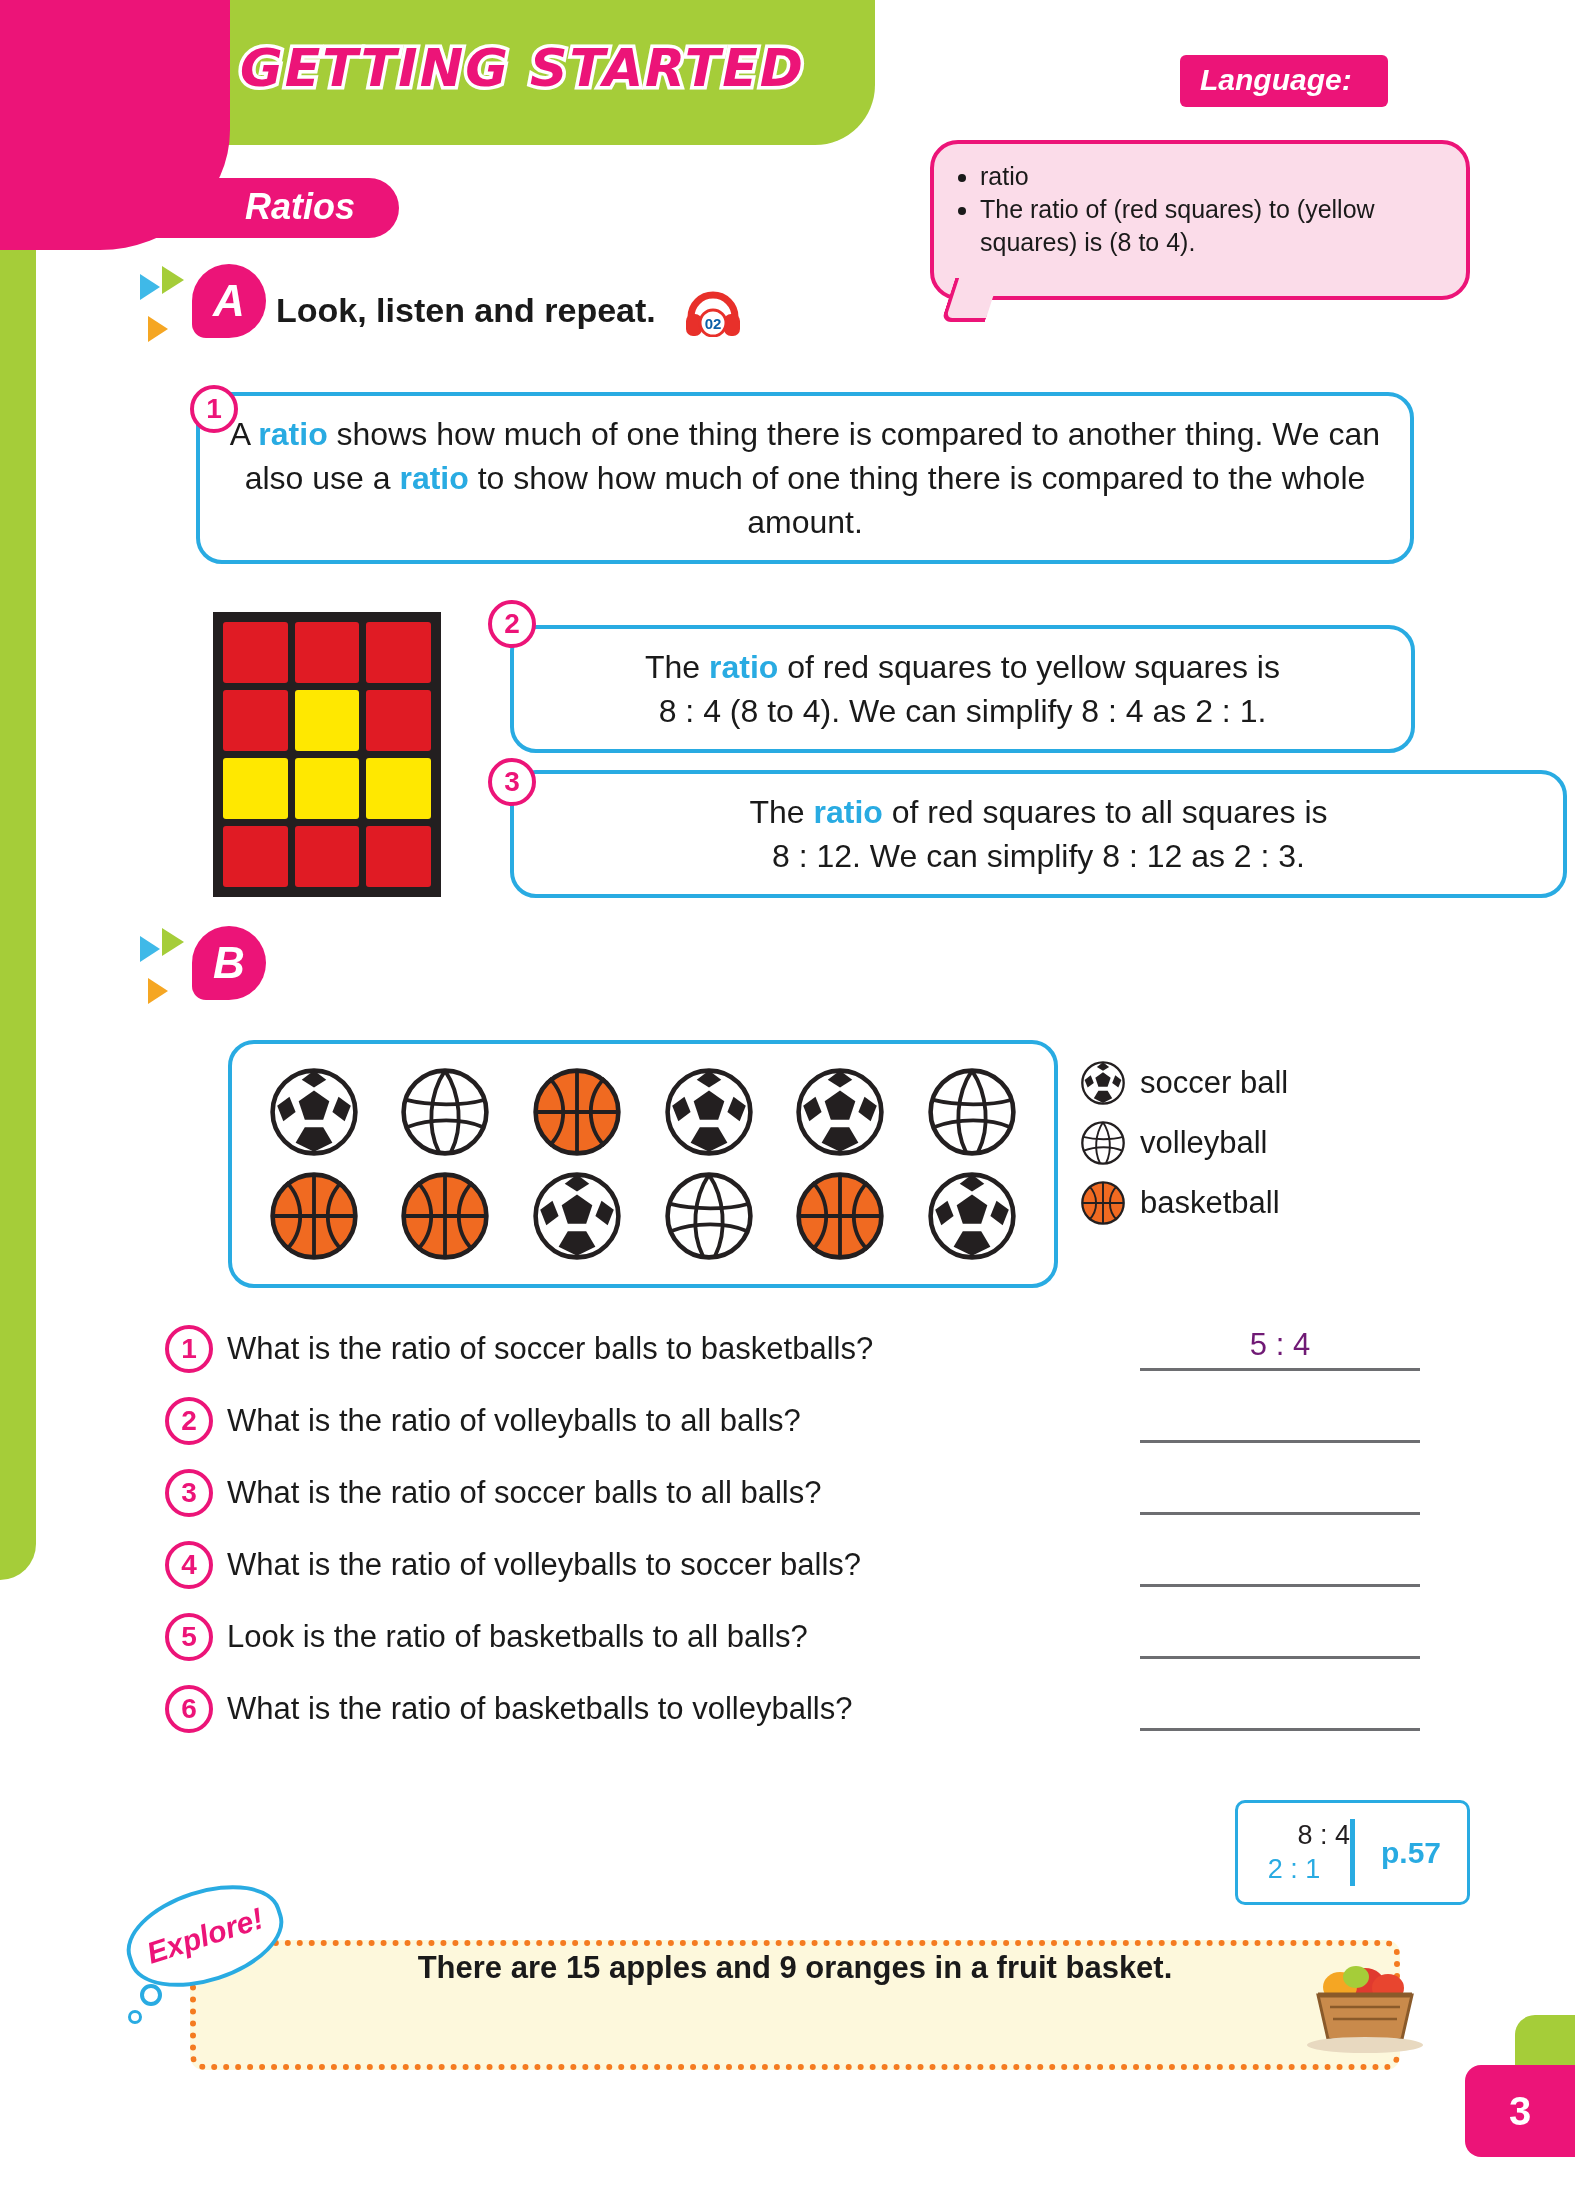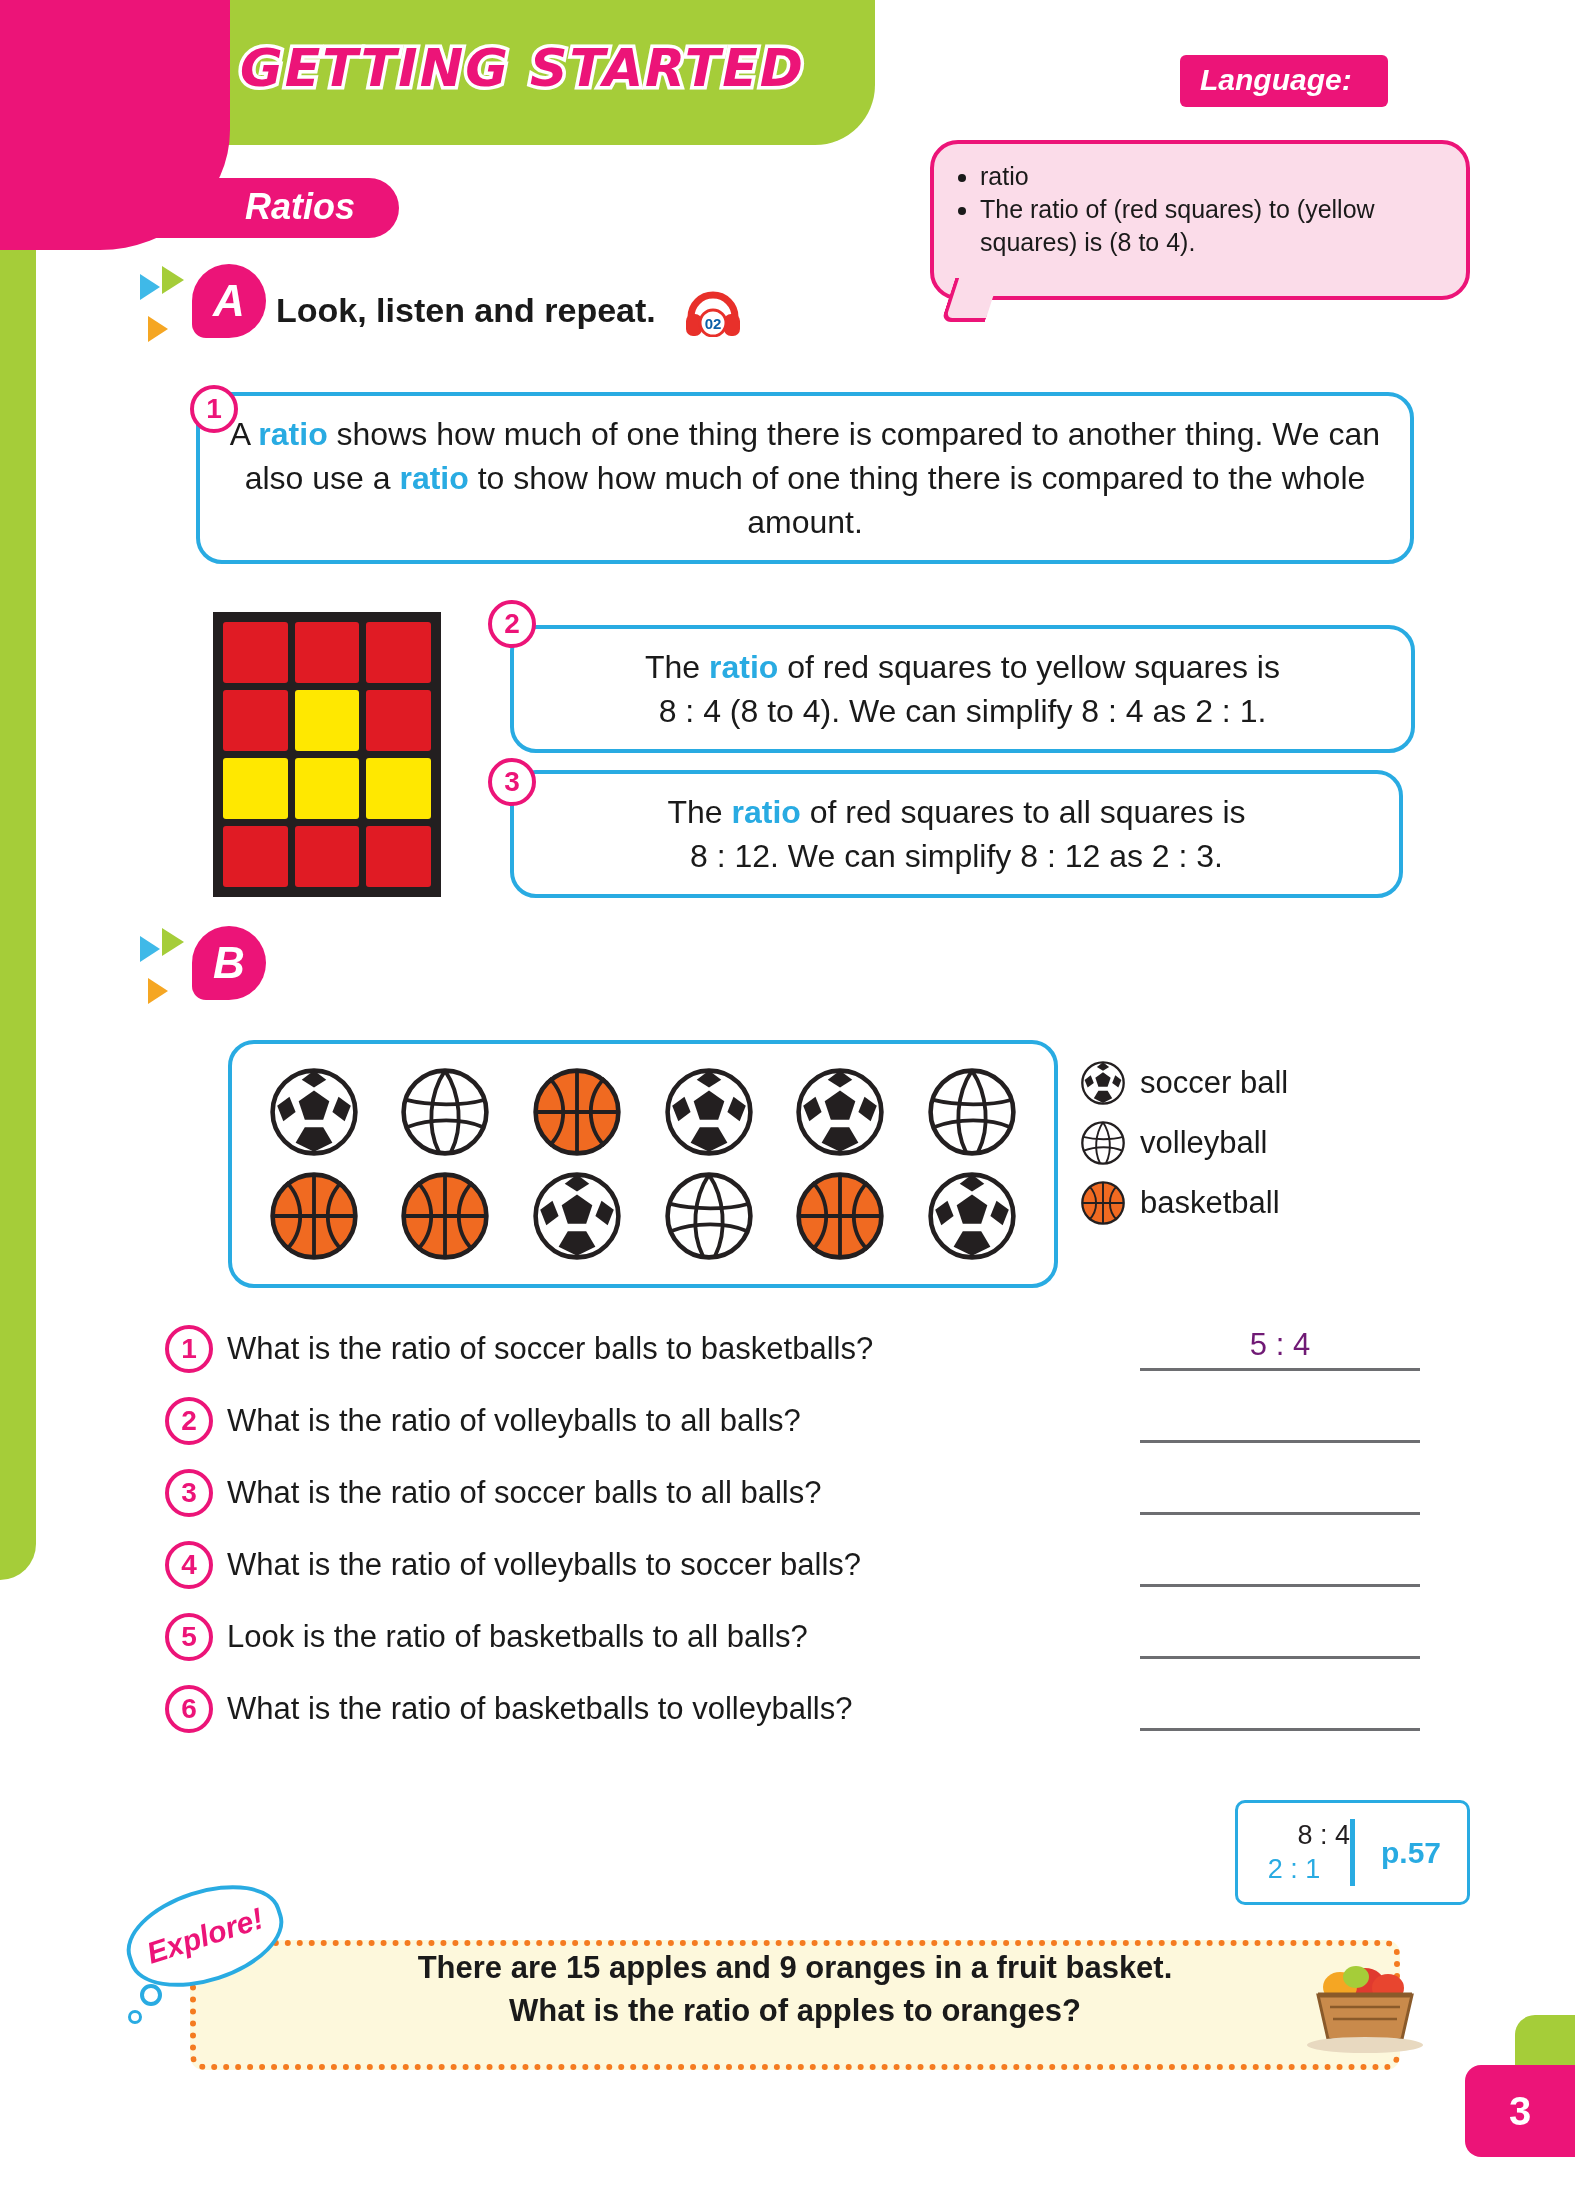--- a/index.html
+++ b/index.html
@@ -255,21 +255,21 @@
 </div>
 
 <div style="position:absolute; left:510px; top:625px; width:905px;">
   <div class="callout">
     The <span class="kw">ratio</span> of red squares to yellow squares is<br>
     8 : 4 (8 to 4). We can simplify 8 : 4 as 2 : 1.
   </div>
 </div>
 <div class="numc" style="position:absolute; left:488px; top:600px; z-index:5;">2</div>
 
-<div style="position:absolute; left:510px; top:770px; width:893px;">
+<div style="position:absolute; left:510px; top:770px; width:1057px;">
   <div class="callout">
     The <span class="kw">ratio</span> of red squares to all squares is<br>
     8 : 12. We can simplify 8 : 12 as 2 : 3.
   </div>
 </div>
 <div class="numc" style="position:absolute; left:488px; top:758px; z-index:5;">3</div>
 
 <div class="sec" style="left:140px; top:930px;">
   <div class="burst">
     <i class="tri t1"></i>
@@ -452,21 +452,20 @@
   <div class="left">
     <div class="top">8 : 4</div>
     <div>2 : 1</div>
   </div>
   <div class="right">p.57</div>
 </div>
 
 <div class="explore-box">
   <div class="explore-text">
     <div>There are 15 apples and 9 oranges in a fruit basket.</div>
-    <div>What is the ratio of apples to oranges?</div>
   </div>
 </div>
 <div class="explore-bubble">
   <span>Explore!</span>
 </div>
 <div class="bub1"></div>
 <div class="bub2"></div>
 
 <div class="basket">
   <svg width="150" height="120" viewBox="0 0 150 120">

